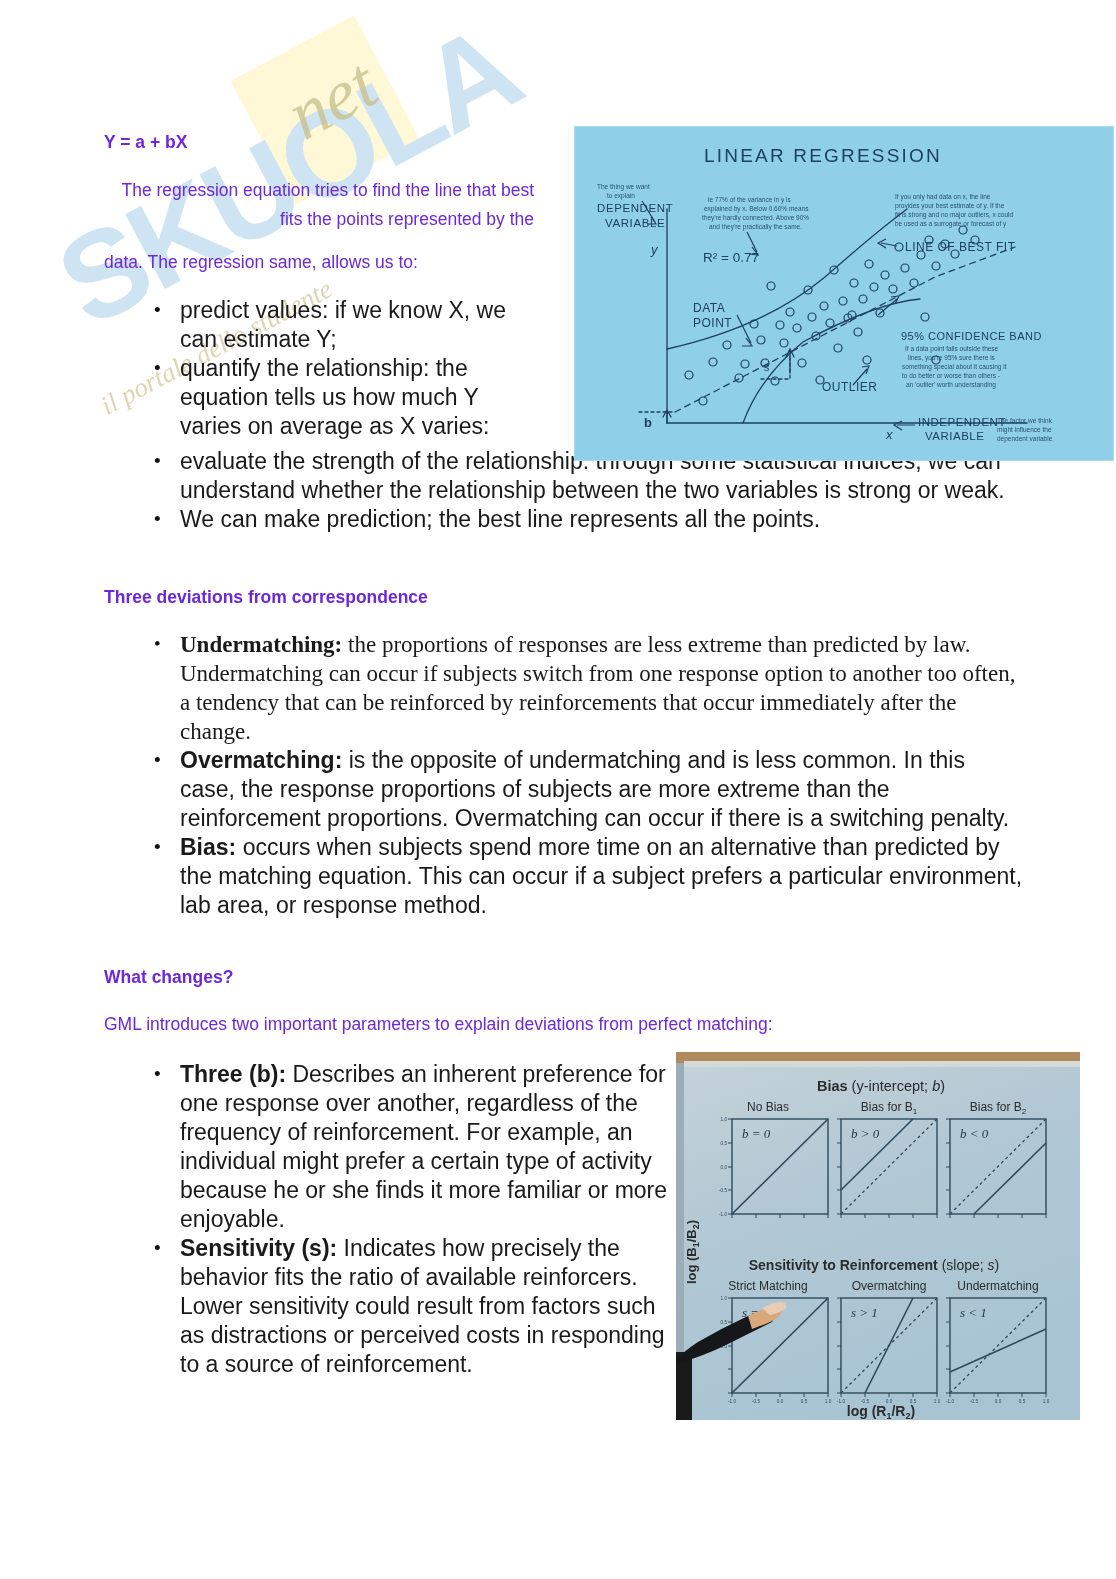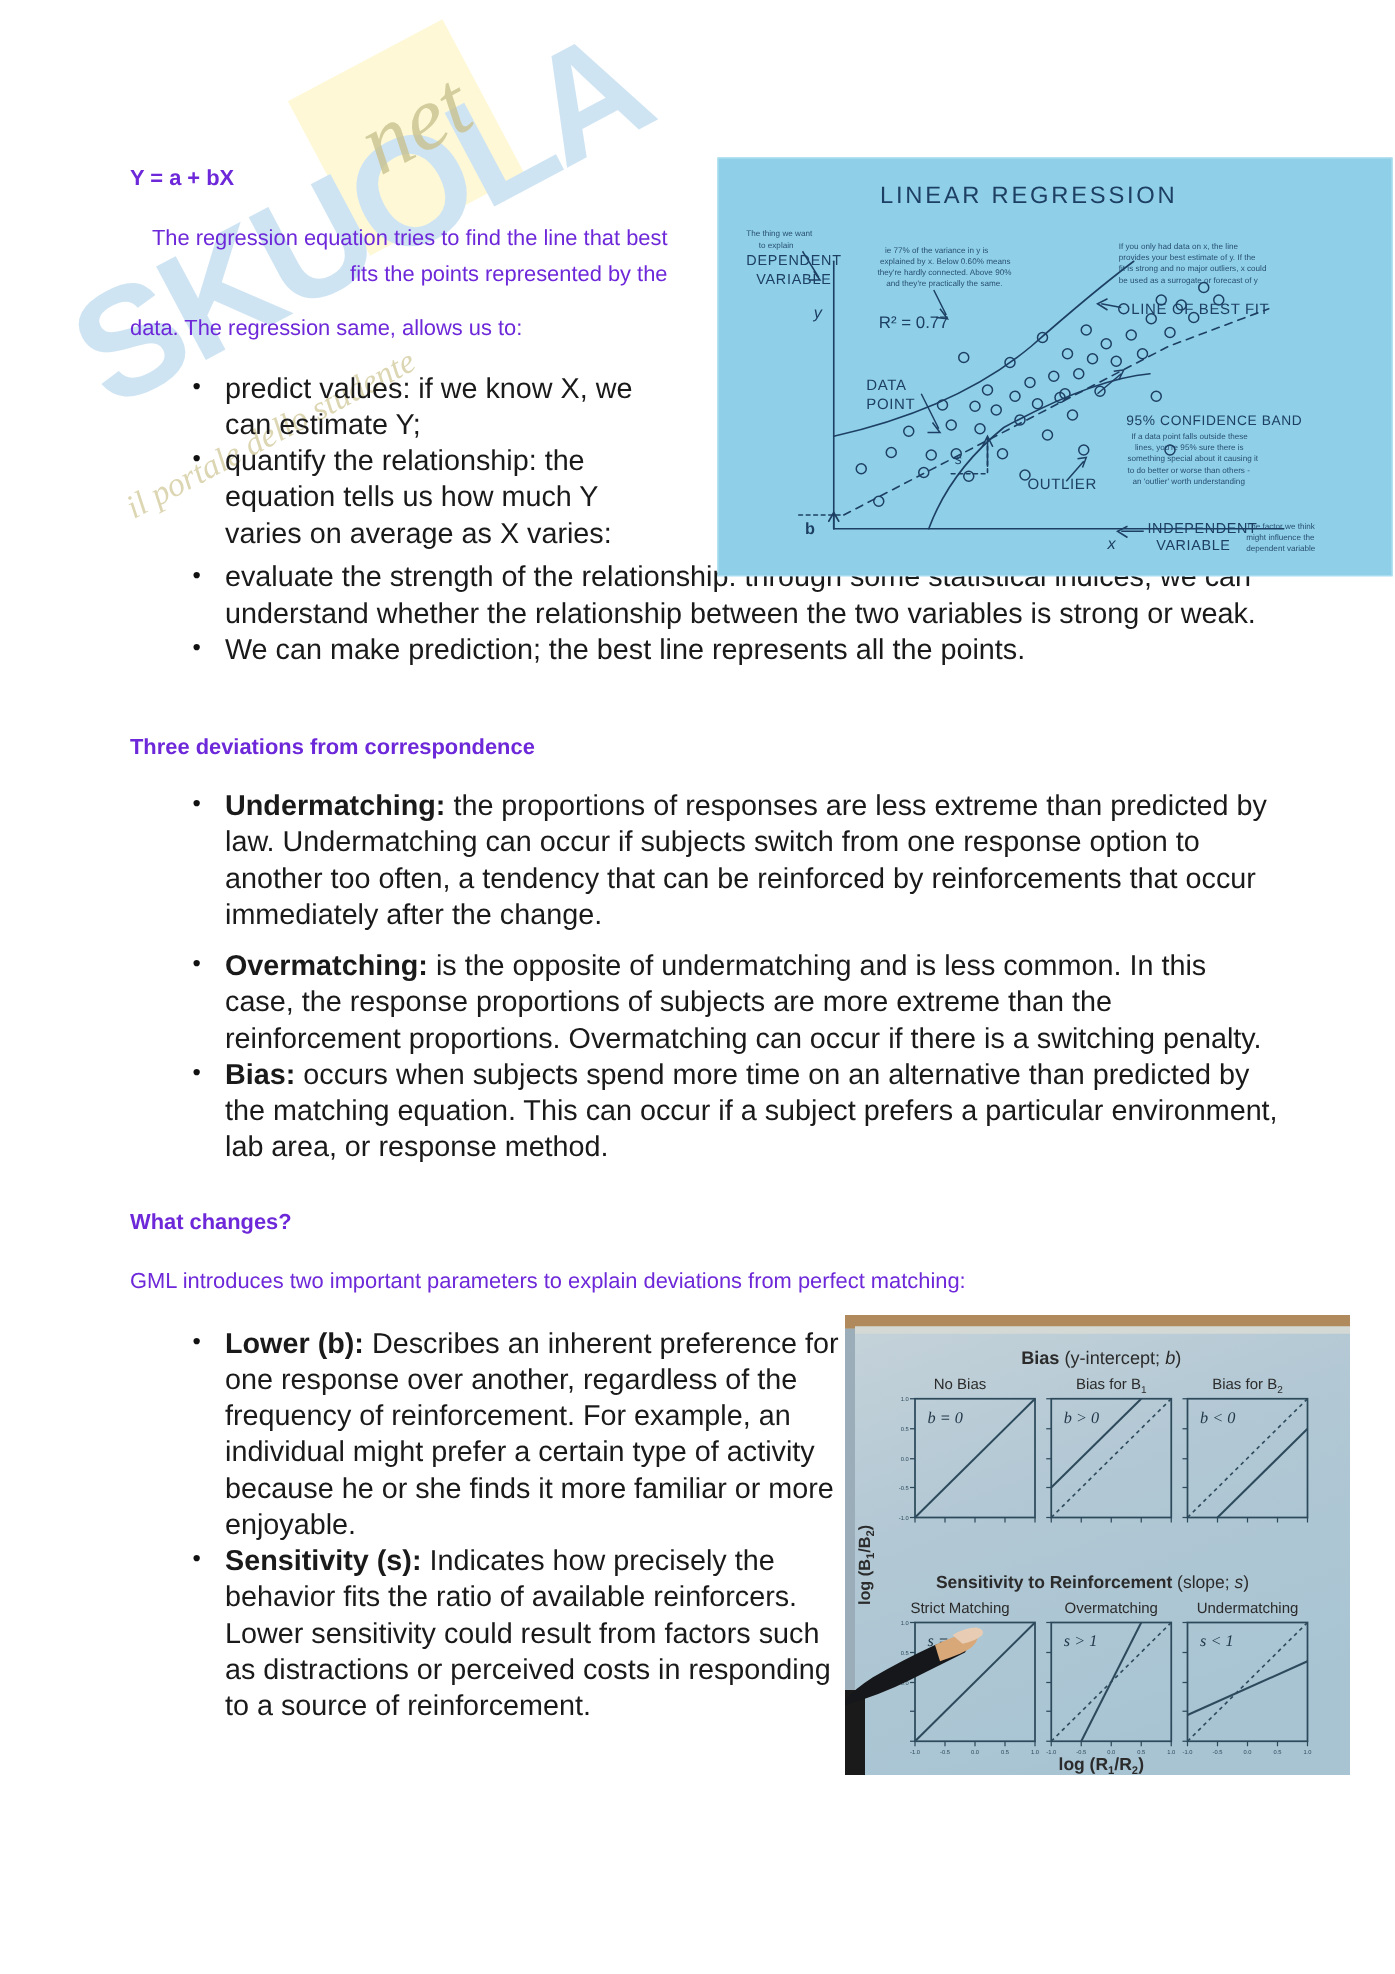--- a/index.html
+++ b/index.html
@@ -143,38 +143,38 @@
   </ul>
 
   <ul class="bl" style="left:120px; top:447px; width:905px;">
     <li><span>evaluate the strength of the relationship: through some statistical indices, we can understand whether the relationship between the two variables is strong or weak.</span></li>
     <li><span>We can make prediction; the best line represents all the points.</span></li>
   </ul>
 
   <div class="txt h-bold" style="left:104px; top:583px; width:600px;">Three deviations from correspondence</div>
 
   <ul class="bl" style="left:120px; top:630px; width:905px;">
-    <li style="margin-bottom:12px;">
+    <li style="margin-bottom:0;font-family:Liberation Serif, serif;">
       <b>Undermatching:</b><span> the proportions of responses are less extreme than predicted by law. Undermatching can occur if subjects switch from one response option to another too often, a tendency that can be reinforced by reinforcements that occur immediately after the change.</span>
     </li>
     <li style="margin-bottom:0;">
       <b>Overmatching:</b><span> is the opposite of undermatching and is less common. In this case, the response proportions of subjects are more extreme than the reinforcement proportions. Overmatching can occur if there is a switching penalty.</span>
     </li>
     <li>
       <b>Bias:</b><span> occurs when subjects spend more time on an alternative than predicted by the matching equation. This can occur if a subject prefers a particular environment, lab area, or response method.</span>
     </li>
   </ul>
 
   <div class="txt h-bold" style="left:104px; top:963px; width:400px;">What changes?</div>
 
   <div class="txt" style="left:104px; top:1010px; width:900px;">GML introduces two important parameters to explain deviations from perfect matching:</div>
 
   <ul class="bl" style="left:120px; top:1060px; width:560px;">
     <li style="margin-bottom:0;">
-      <b>Lower (b):</b><span> Describes an inherent preference for one response over another, regardless of the frequency of reinforcement. For example, an individual might prefer a certain type of activity because he or she finds it more familiar or more enjoyable.</span>
+      <b>Three (b):</b><span> Describes an inherent preference for one response over another, regardless of the frequency of reinforcement. For example, an individual might prefer a certain type of activity because he or she finds it more familiar or more enjoyable.</span>
     </li>
     <li>
       <b>Sensitivity (s):</b><span> Indicates how precisely the behavior fits the ratio of available reinforcers. Lower sensitivity could result from factors such as distractions or perceived costs in responding to a source of reinforcement.</span>
     </li>
   </ul>
 
   <div id="fig-regression">
     <svg width="496" height="335" viewBox="0 0 496 335" xmlns="http://www.w3.org/2000/svg">
       <rect x="0" y="0" width="496" height="335" fill="#8fd0e8"></rect>
       <g fill="none" stroke="#1d3f63" stroke-width="1.3" stroke-linecap="round">

